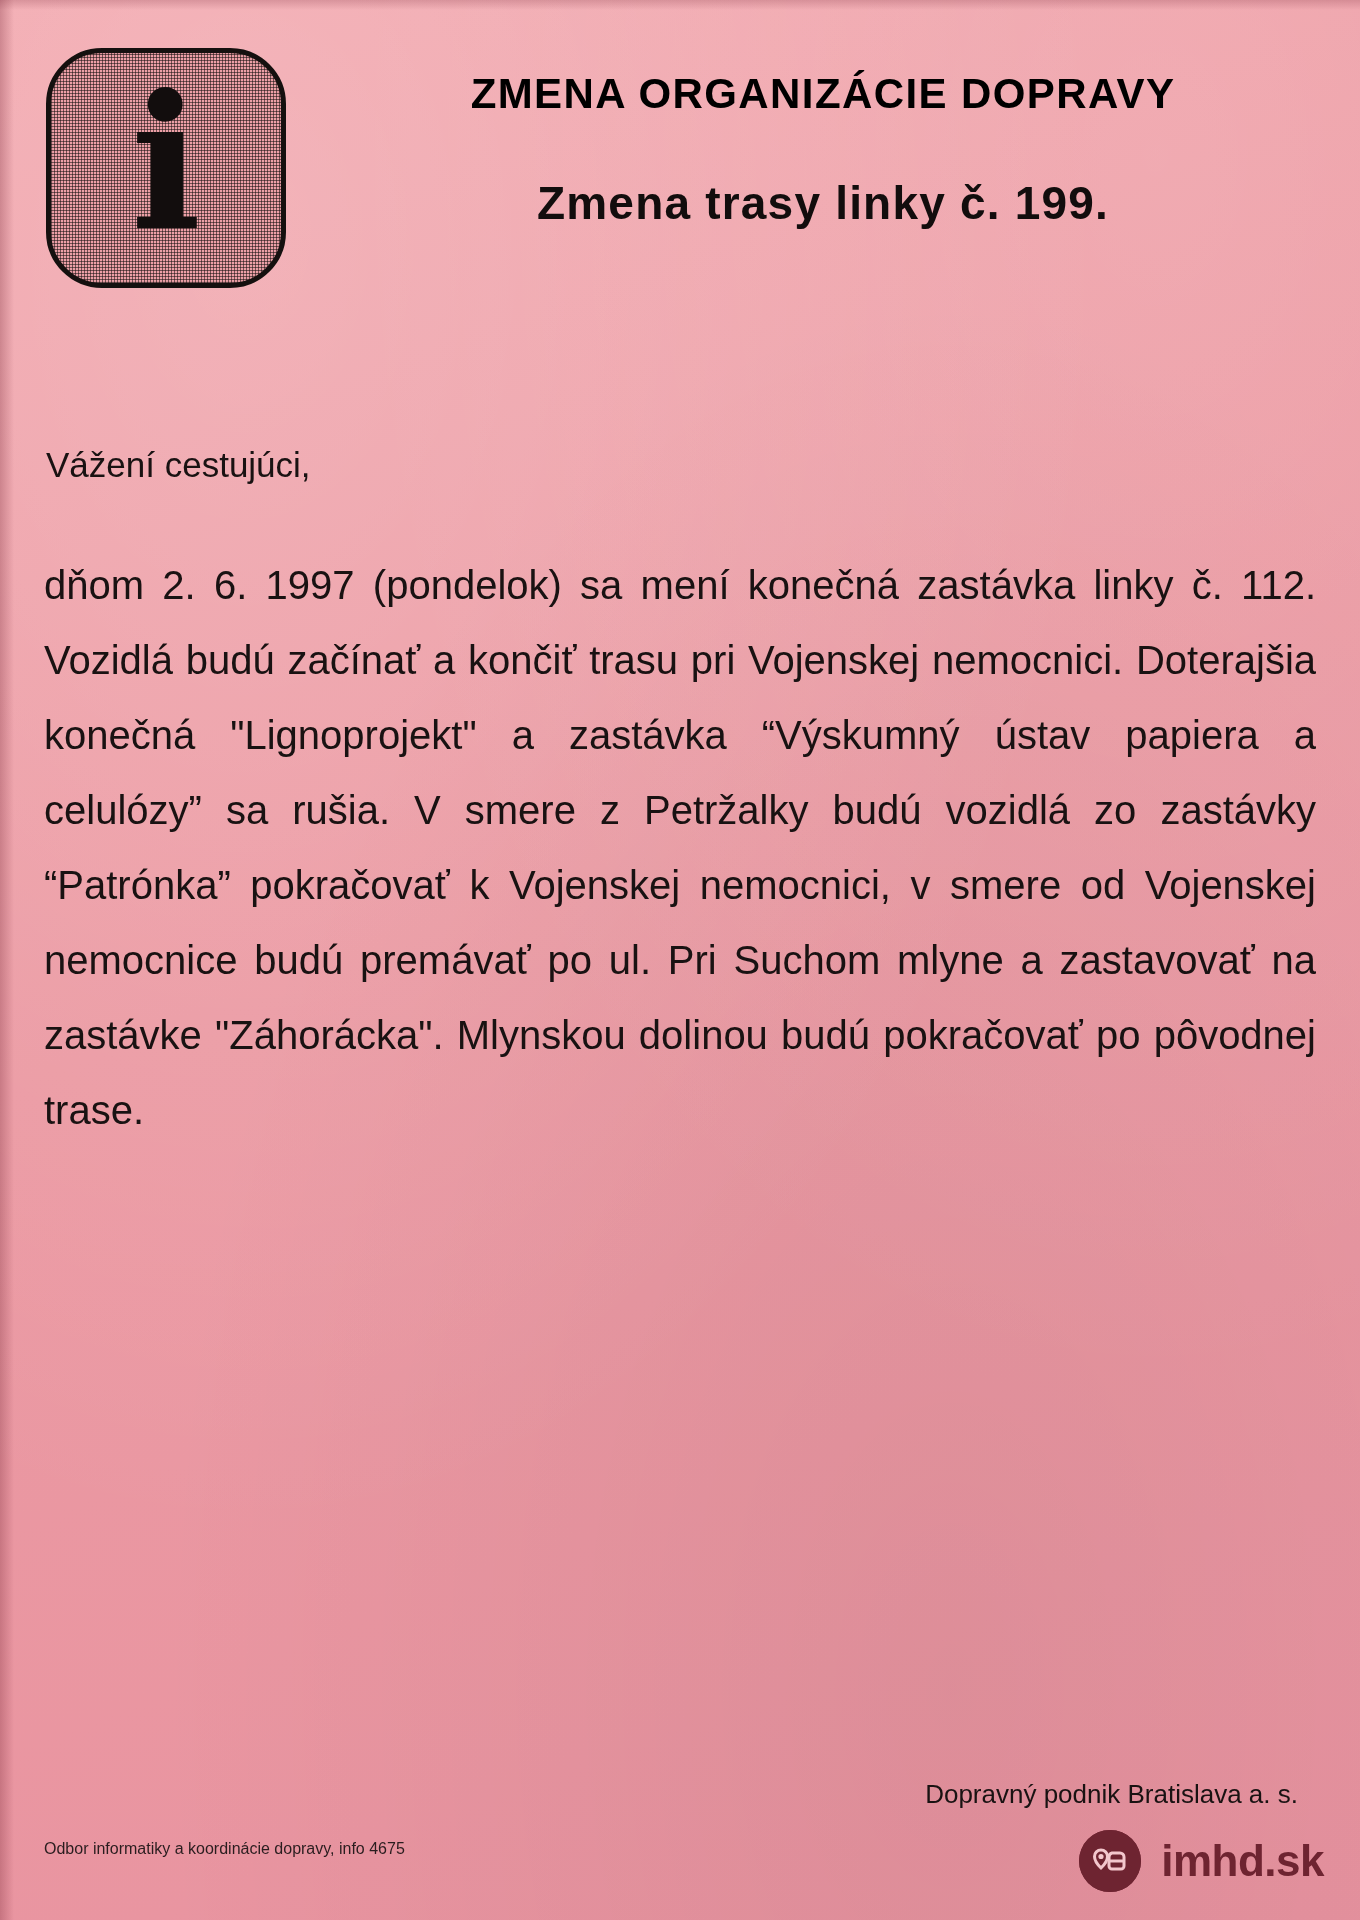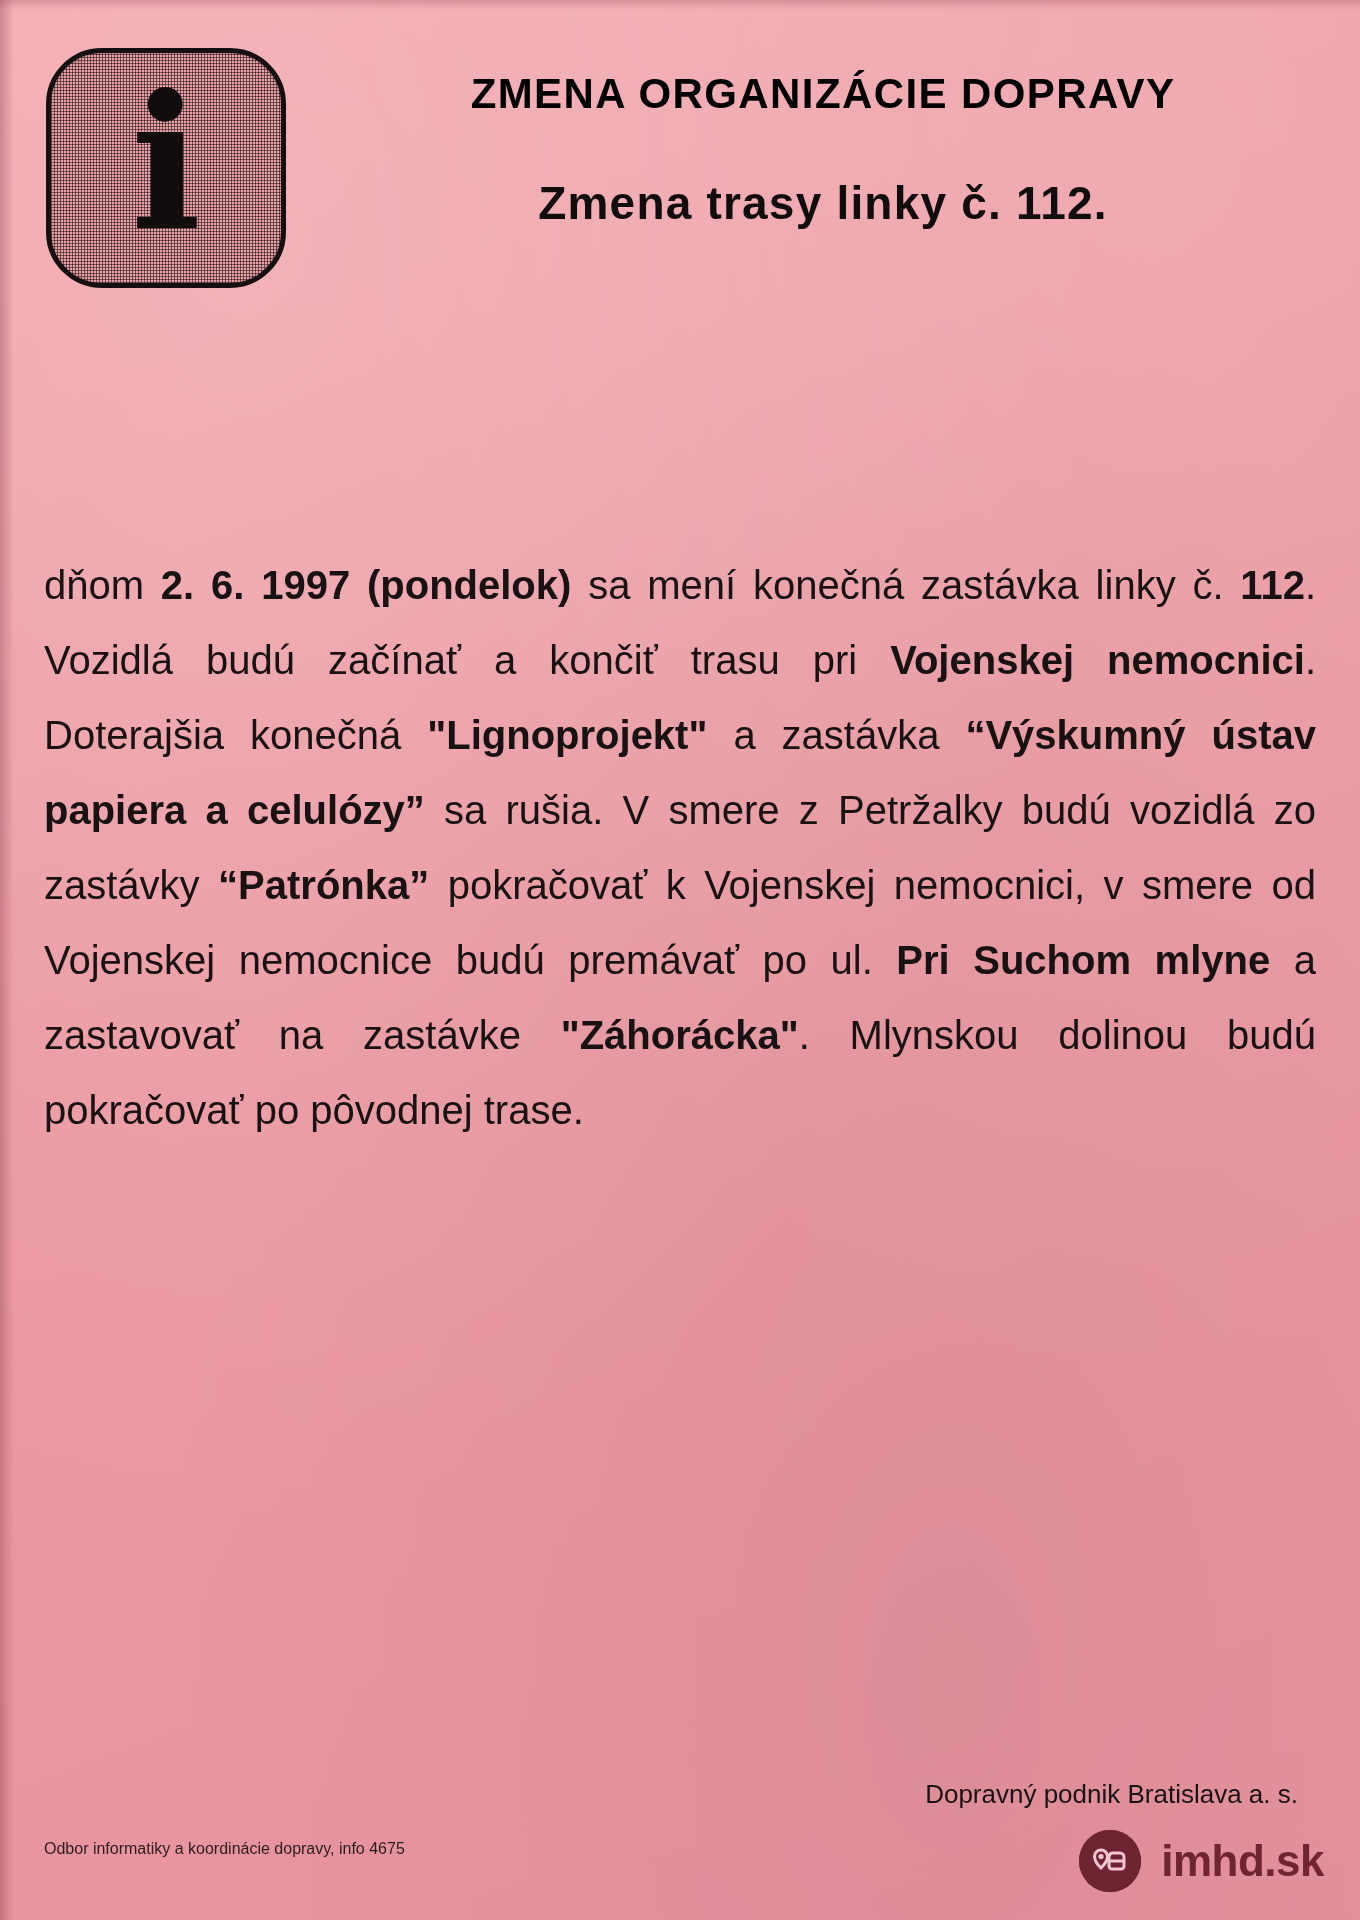--- a/index.html
+++ b/index.html
@@ -115,21 +115,21 @@
     right: 44px;
     font-size: 40px;
     line-height: 75px;
     text-align: justify;
     color: #191212;
   }
   .body-text p {
     margin: 0;
   }
   .body-text b {
-    font-weight: bold;
+    font-weight: normal;
   }
   
   .body-text .justify-block {
     text-align: justify;
     text-align-last: left;
   }
 
   
   .footer-company {
     position: absolute;
@@ -180,24 +180,25 @@
 <div class="edge-top"></div>
 
 <div class="sheet">
 
   <div class="header">
     <div class="info-icon">
       <div class="glyph">i</div>
     </div>
     <div class="head-titles">
       <div class="title-main">ZMENA ORGANIZÁCIE DOPRAVY</div>
-      <div class="title-sub">Zmena trasy linky č. 112.</div>
+      <div class="title-sub">Zmena trasy linky č. 199.</div>
     </div>
   </div>
 
+  <div class="salutation">Vážení cestujúci,</div>
 
   <div class="body-text">
     <p class="justify-block" id="notice-paragraph"><span>dňom </span><b>2. 6. 1997 (pondelok)</b><span> sa mení konečná zastávka linky č. </span><b>112</b><span>. Vozidlá budú začínať a končiť trasu pri </span><b>Vojenskej nemocnici</b><span>. Doterajšia konečná </span><b>"Lignoprojekt"</b><span> a zastávka </span><b>“Výskumný ústav papiera a celulózy”</b><span> sa rušia. V smere z Petržalky budú vozidlá zo zastávky </span><b>“Patrónka”</b><span> pokračovať k Vojenskej nemocnici, v smere od Vojenskej nemocnice budú premávať po ul. </span><b>Pri Suchom mlyne</b><span> a zastavovať na zastávke </span><b>"Záhorácka"</b><span>. Mlynskou dolinou budú pokračovať po pôvodnej trase.</span></p>
   </div>
 
   <div class="footer-company">Dopravný podnik Bratislava a. s.</div>
   <div class="footer-dept">Odbor informatiky a koordinácie dopravy, info 4675</div>
 
   <div class="logo">
     <div class="logo-mark">

